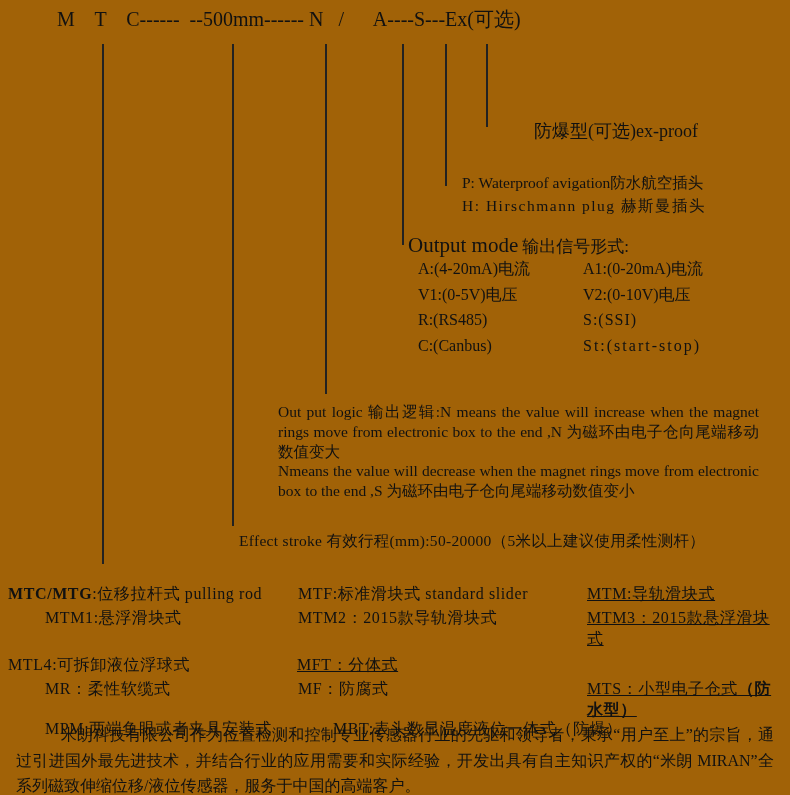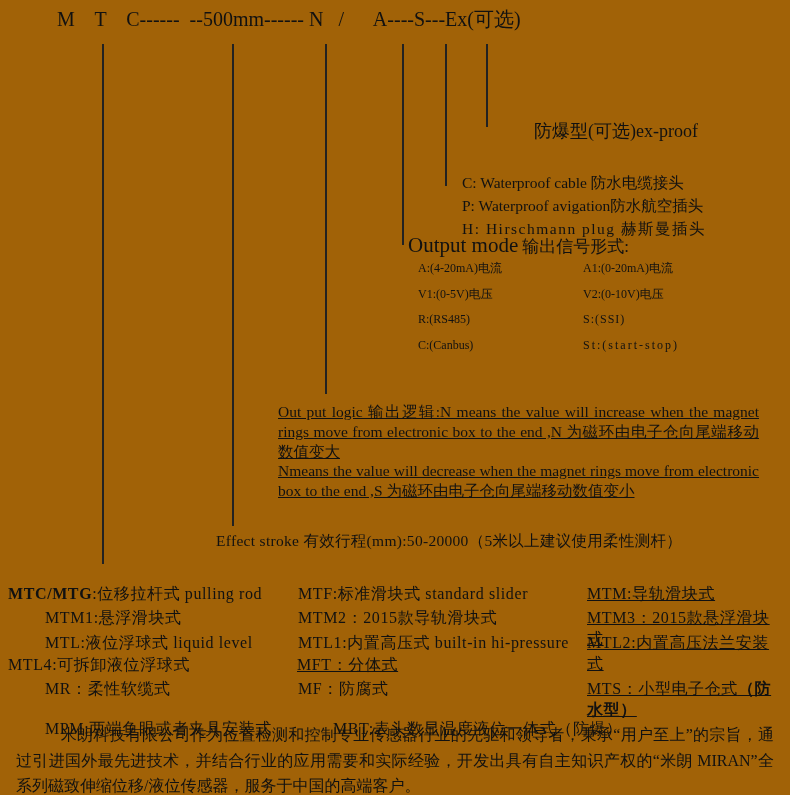--- a/index.html
+++ b/index.html
@@ -14,28 +14,28 @@
   .l3{left:325px;top:44px;height:350px;}
   .l4{left:402px;top:44px;height:201px;}
   .l5{left:445px;top:44px;height:142px;}
   .l6{left:486px;top:44px;height:83px;}
   .exproof{position:absolute;left:494px;top:119px;font-size:18px;margin-left:40px;}
   .connectors{position:absolute;left:462px;top:171px;font-size:15.5px;line-height:23px;}
   .conn-h{letter-spacing:1.5px;}
   .om-heading{position:absolute;left:408px;top:233px;}
   .om-en{font-size:21px;}
   .om-zh{font-size:17px;}
-  .om-rows{position:absolute;left:418px;top:256px;font-size:12px;line-height:25.5px;}
+  .om-rows{position:absolute;left:418px;top:256px;font-size:16px;line-height:25.5px;}
   .om-row{display:flex;}
   .om-c1{width:165px;}
   .om-ssi{letter-spacing:1px;}
   .om-st{letter-spacing:2px;}
   .logic{position:absolute;left:278px;top:402px;width:481px;font-size:15.5px;line-height:19.8px;text-align:justify;}
-  .logic p{margin:0;text-decoration:underline;}
-  .stroke{position:absolute;left:216px;top:531px;font-size:15.5px;letter-spacing:0.3px;}
+  .logic p{margin:0;}
+  .stroke{position:absolute;left:239px;top:531px;font-size:15.5px;letter-spacing:0.3px;}
   .trow{position:absolute;left:8px;width:774px;display:flex;font-size:16px;gap:16px;}
   .trow span, .trow b{letter-spacing:0.6px;}
   .r1{top:584px;}.r2{top:608px;}.r3{top:633px;}.r4{top:655px;}.r5{top:679px;}.r6{top:702px;margin-top:17px;}
   .tc1{width:274px;padding-left:37px;box-sizing:border-box;}
   .r1 .tc1{padding-left:0;}
   .tc2{width:273px;}
   .tc3{flex:1;text-decoration:underline;}
   .r6 .tc1{width:309px;}
   .r6 .tc2{flex:1;width:auto;}
   .footer{position:absolute;left:16px;top:722px;width:758px;font-size:16px;line-height:25.5px;text-align:justify;text-indent:2.8em;}
@@ -51,21 +51,20 @@
   <div class="vline l1"></div>
   <div class="vline l2"></div>
   <div class="vline l3"></div>
   <div class="vline l4"></div>
   <div class="vline l5"></div>
   <div class="vline l6"></div>
 
   <div class="exproof">防爆型(可选)ex-proof</div>
 
   <div class="connectors">
-    <div>C: Waterproof cable 防水电缆接头</div>
     <div>P: Waterproof avigation防水航空插头</div>
     <div class="conn-h">H: Hirschmann plug 赫斯曼插头</div>
   </div>
 
   <div class="om-heading">
     <span class="om-en">Output mode</span>
     <span class="om-zh">输出信号形式:</span>
   </div>
 
   <div class="om-rows">
@@ -97,25 +96,20 @@
   <div class="trow r1">
     <span class="tc1"><b>MTC/MTG</b><span>:位移拉杆式 pulling rod</span></span>
     <span class="tc2">MTF:标准滑块式 standard slider</span>
     <span class="tc3">MTM:导轨滑块式</span>
   </div>
   <div class="trow r2">
     <span class="tc1">MTM1:悬浮滑块式</span>
     <span class="tc2">MTM2：2015款导轨滑块式</span>
     <span class="tc3">MTM3：2015款悬浮滑块式</span>
   </div>
-  <div class="trow r3">
-    <span class="tc1">MTL:液位浮球式 liquid level</span>
-    <span class="tc2">MTL1:内置高压式 built-in hi-pressure</span>
-    <span class="tc3">MTL2:内置高压法兰安装式</span>
-  </div>
   <div class="trow r4">
     <span class="tc2">MTL4:可拆卸液位浮球式</span>
     <span class="tc3">MFT：分体式</span>
   </div>
   <div class="trow r5">
     <span class="tc1">MR：柔性软缆式</span>
     <span class="tc2">MF：防腐式</span>
     <span class="tc3"><span>MTS：小型电子仓式</span><b>（防水型）</b></span>
   </div>
   <div class="trow r6">

